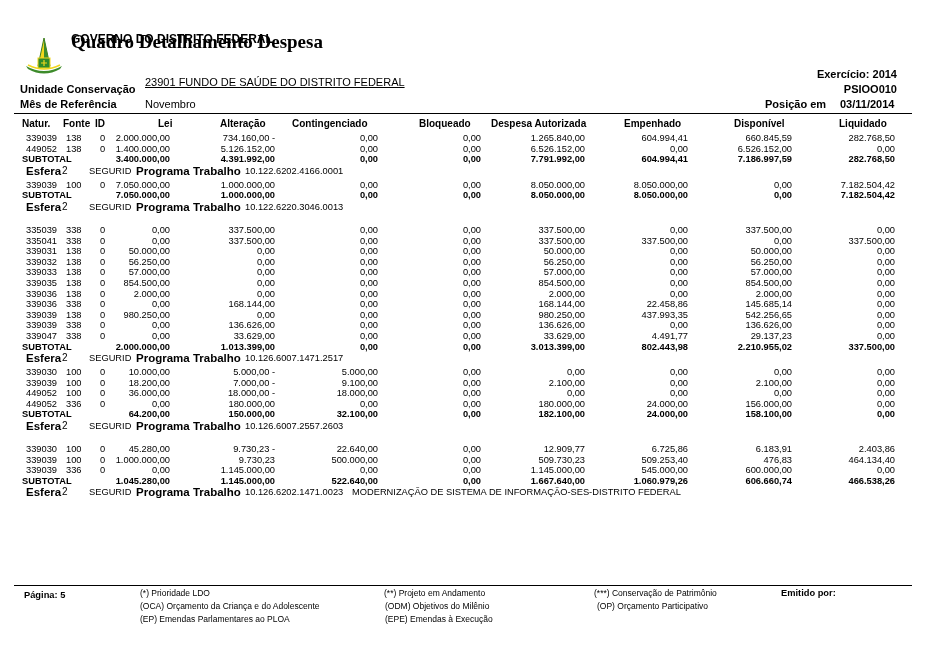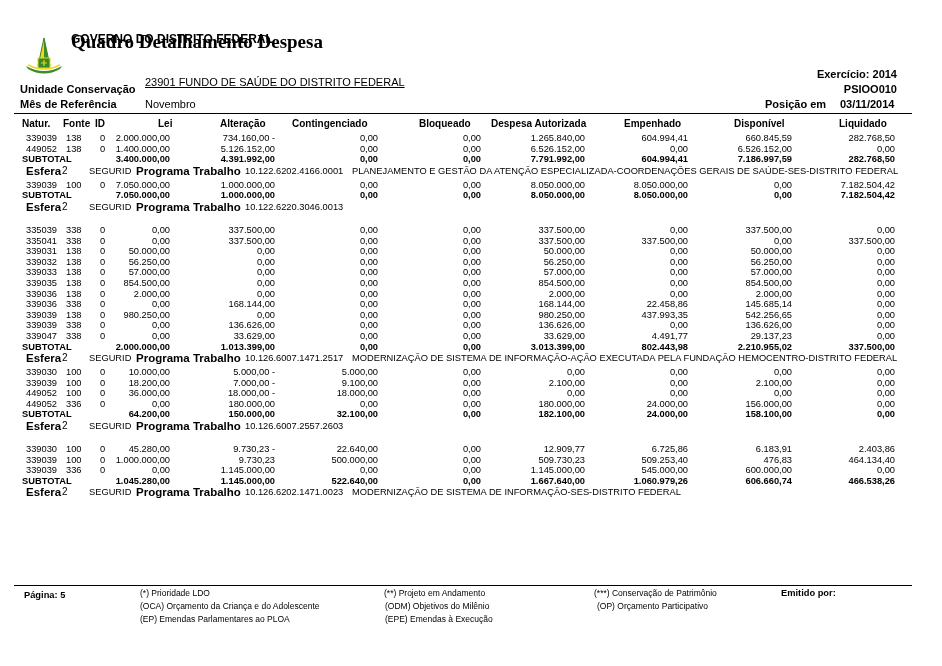--- a/index.html
+++ b/index.html
@@ -125,21 +125,20 @@
       <span class="c-emp r">604.994,41</span>
       <span class="c-disp r">7.186.997,59</span>
       <span class="c-liq r">282.768,50</span>
     </div>
     <div class="esfera" style="height: 15px;">
       <span class="e-lbl">Esfera</span>
       <span class="e-num">2</span>
       <span class="e-seg">SEGURID</span>
       <span class="e-pt">Programa Trabalho</span>
       <span class="e-code">10.122.6202.4166.0001</span>
-      <span class="e-desc">PLANEJAMENTO E GESTÃO DA ATENÇÃO ESPECIALIZADA-COORDENAÇÕES GERAIS DE SAÚDE-SES-DISTRITO FEDERAL</span>
     </div>
     <div class="row">
       <span class="c-nat">339039</span>
       <span class="c-fonte">100</span>
       <span class="c-id">0</span>
       <span class="c-lei r">7.050.000,00</span>
       <span class="c-alt r">1.000.000,00</span>
       <span class="c-cont r">0,00</span>
       <span class="c-bloq r">0,00</span>
       <span class="c-desp r">8.050.000,00</span>
@@ -318,21 +317,20 @@
       <span class="c-emp r">802.443,98</span>
       <span class="c-disp r">2.210.955,02</span>
       <span class="c-liq r">337.500,00</span>
     </div>
     <div class="esfera" style="height: 15px;">
       <span class="e-lbl">Esfera</span>
       <span class="e-num">2</span>
       <span class="e-seg">SEGURID</span>
       <span class="e-pt">Programa Trabalho</span>
       <span class="e-code">10.126.6007.1471.2517</span>
-      <span class="e-desc">MODERNIZAÇÃO DE SISTEMA DE INFORMAÇÃO-AÇÃO EXECUTADA PELA FUNDAÇÃO HEMOCENTRO-DISTRITO FEDERAL</span>
     </div>
     <div class="row">
       <span class="c-nat">339030</span>
       <span class="c-fonte">100</span>
       <span class="c-id">0</span>
       <span class="c-lei r">10.000,00</span>
       <span class="c-alt r">5.000,00 -</span>
       <span class="c-cont r">5.000,00</span>
       <span class="c-bloq r">0,00</span>
       <span class="c-desp r">0,00</span>

